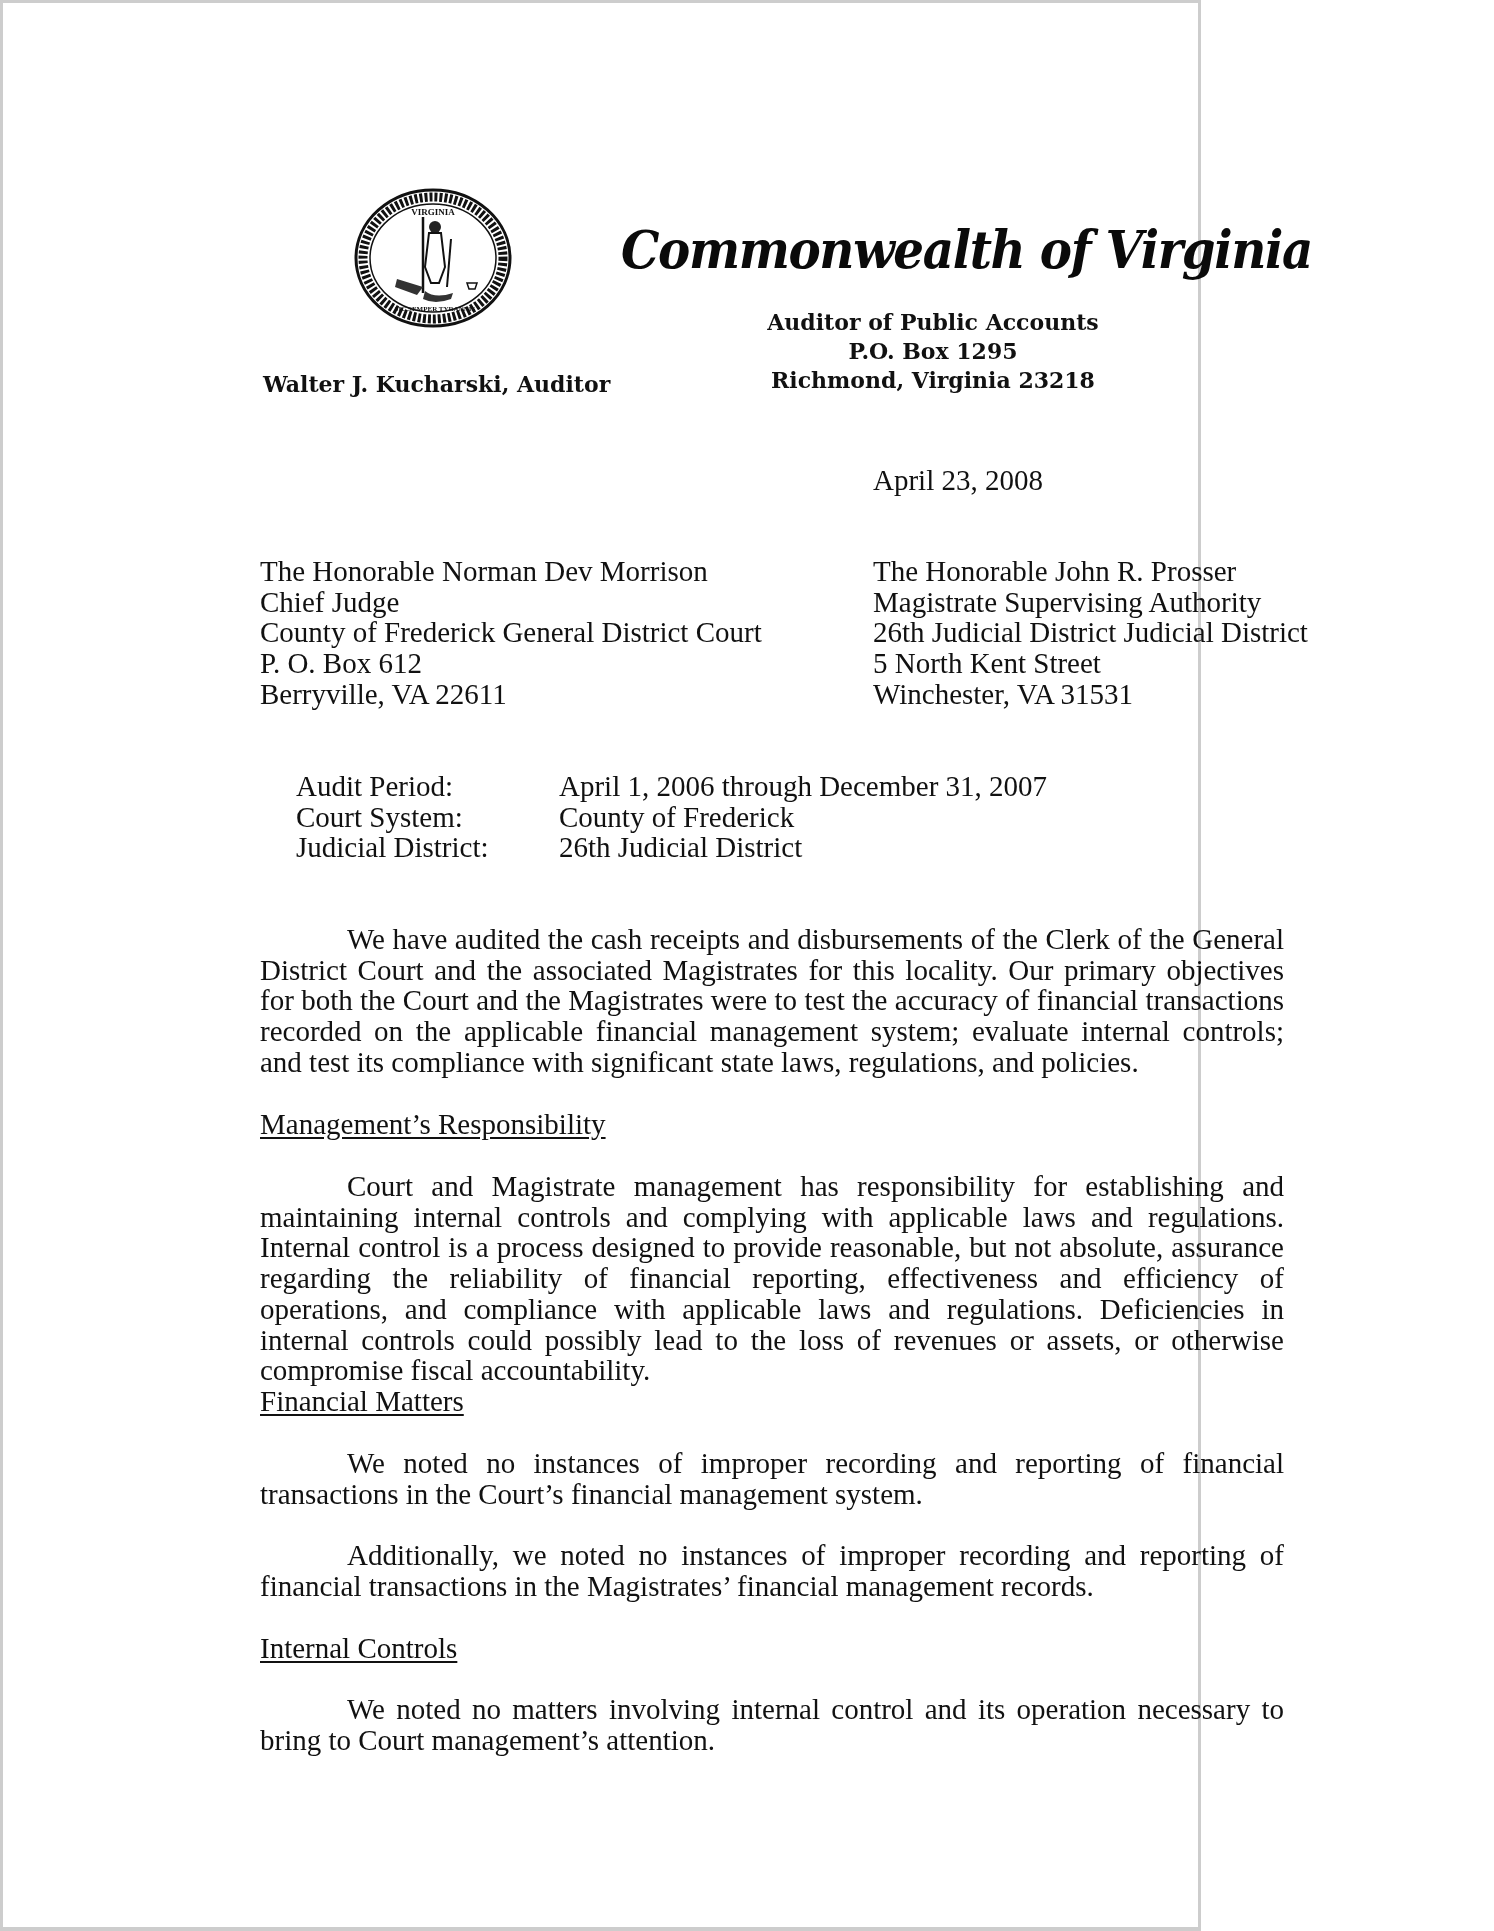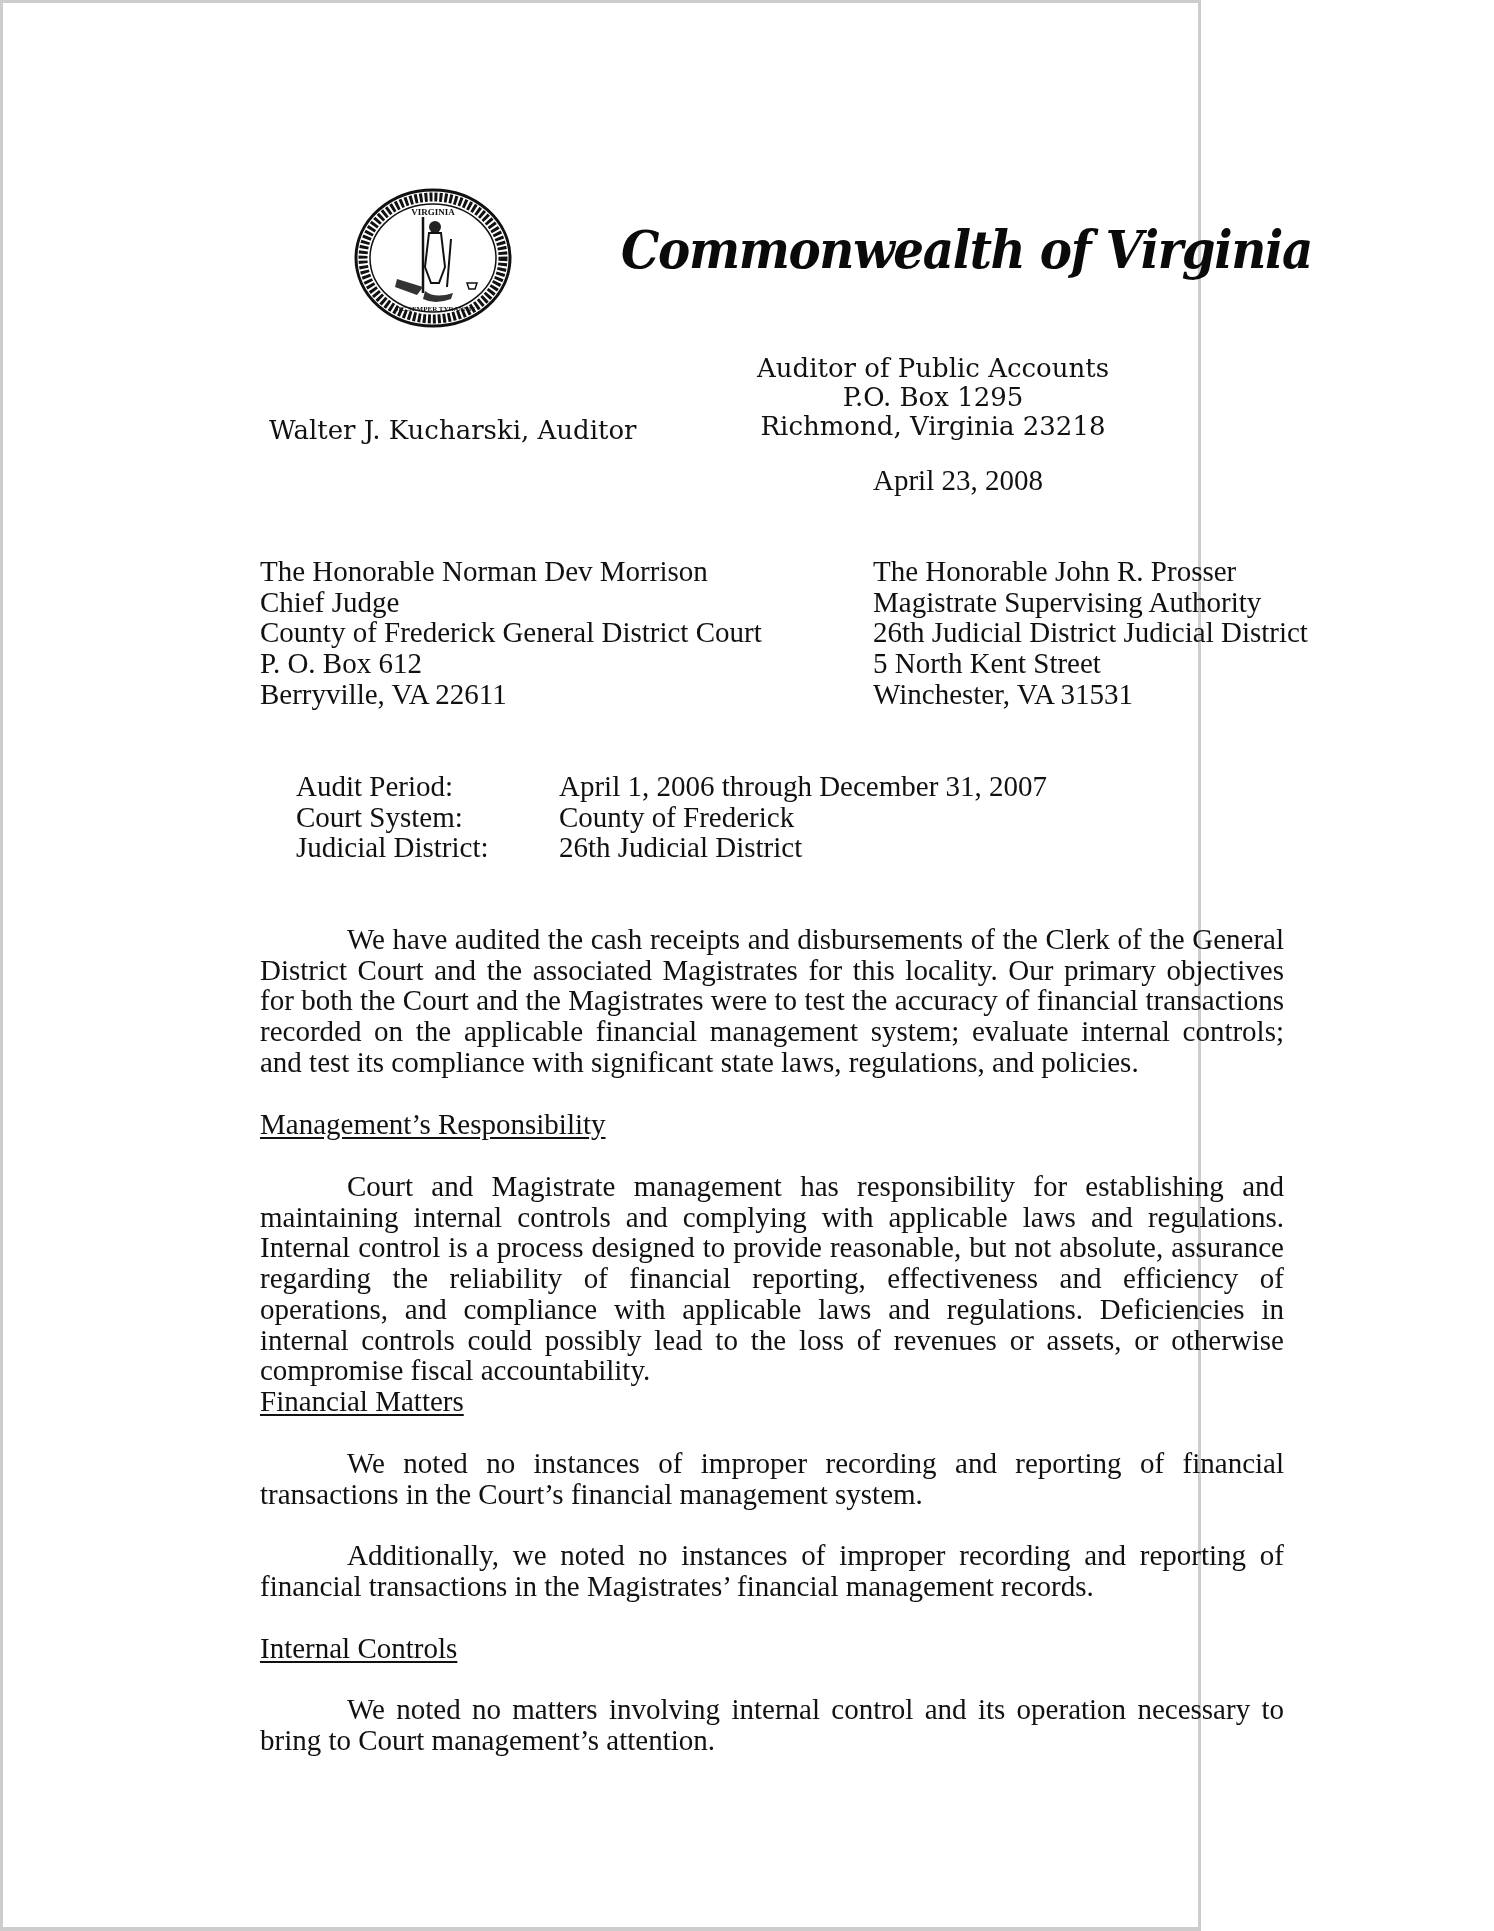--- a/index.html
+++ b/index.html
@@ -20,21 +20,21 @@
     .title-blackletter {
       position: absolute; left: 618px; top: 216px;
       font-family: "DejaVu Serif", "Liberation Serif", serif;
       font-size: 52px; font-weight: bold; letter-spacing: -1.5px;
       color: #0a0a0a; font-style: italic;
       transform: scaleX(0.93); transform-origin: left top;
       white-space: nowrap;
     }
     .lh-bold {
       font-family: "DejaVu Serif", "Liberation Serif", serif;
-      font-weight: normal; font-size: 26px; color: #111111; margin-top: 44px;
+      font-weight: bold; font-size: 22px; color: #111111;
     }
     .lh-center { position: absolute; left: 730px; width: 400px; text-align: center; white-space: nowrap; }
 
     
     .body-text { font-size: 29px; line-height: 30.7px; }
     .date { left: 870px; top: 462px; }
     .addr { top: 553px; }
     .addr-left { left: 257px; }
     .addr-right { left: 870px; }
     .addr div { height: 30.7px; }
@@ -72,21 +72,21 @@
       <text x="82" y="124" font-family="Liberation Serif, serif" font-size="7" text-anchor="middle" fill="#111" font-weight="bold">SIC SEMPER TYRANNIS</text>
     </svg>
   </div>
 
   <div class="title-blackletter">Commonwealth of Virginia</div>
 
   <div class="lh-bold lh-center" style="top: 306px;">Auditor of Public Accounts</div>
   <div class="lh-bold lh-center" style="top: 335px;">P.O. Box 1295</div>
   <div class="lh-bold lh-center" style="top: 364px;">Richmond, Virginia 23218</div>
 
-  <div class="lh-bold abs" style="left: 266px; top: 368px;">Walter J. Kucharski, Auditor</div>
+  <div class="lh-bold abs" style="left: 260px; top: 368px;">Walter J. Kucharski, Auditor</div>
 
   <div class="serif body-text abs date">April 23, 2008</div>
 
   <div class="serif body-text abs addr addr-left">
     <div>The Honorable Norman Dev Morrison</div>
     <div>Chief Judge</div>
     <div>County of Frederick General District Court</div>
     <div>P. O. Box 612</div>
     <div>Berryville, VA  22611</div>
   </div>

